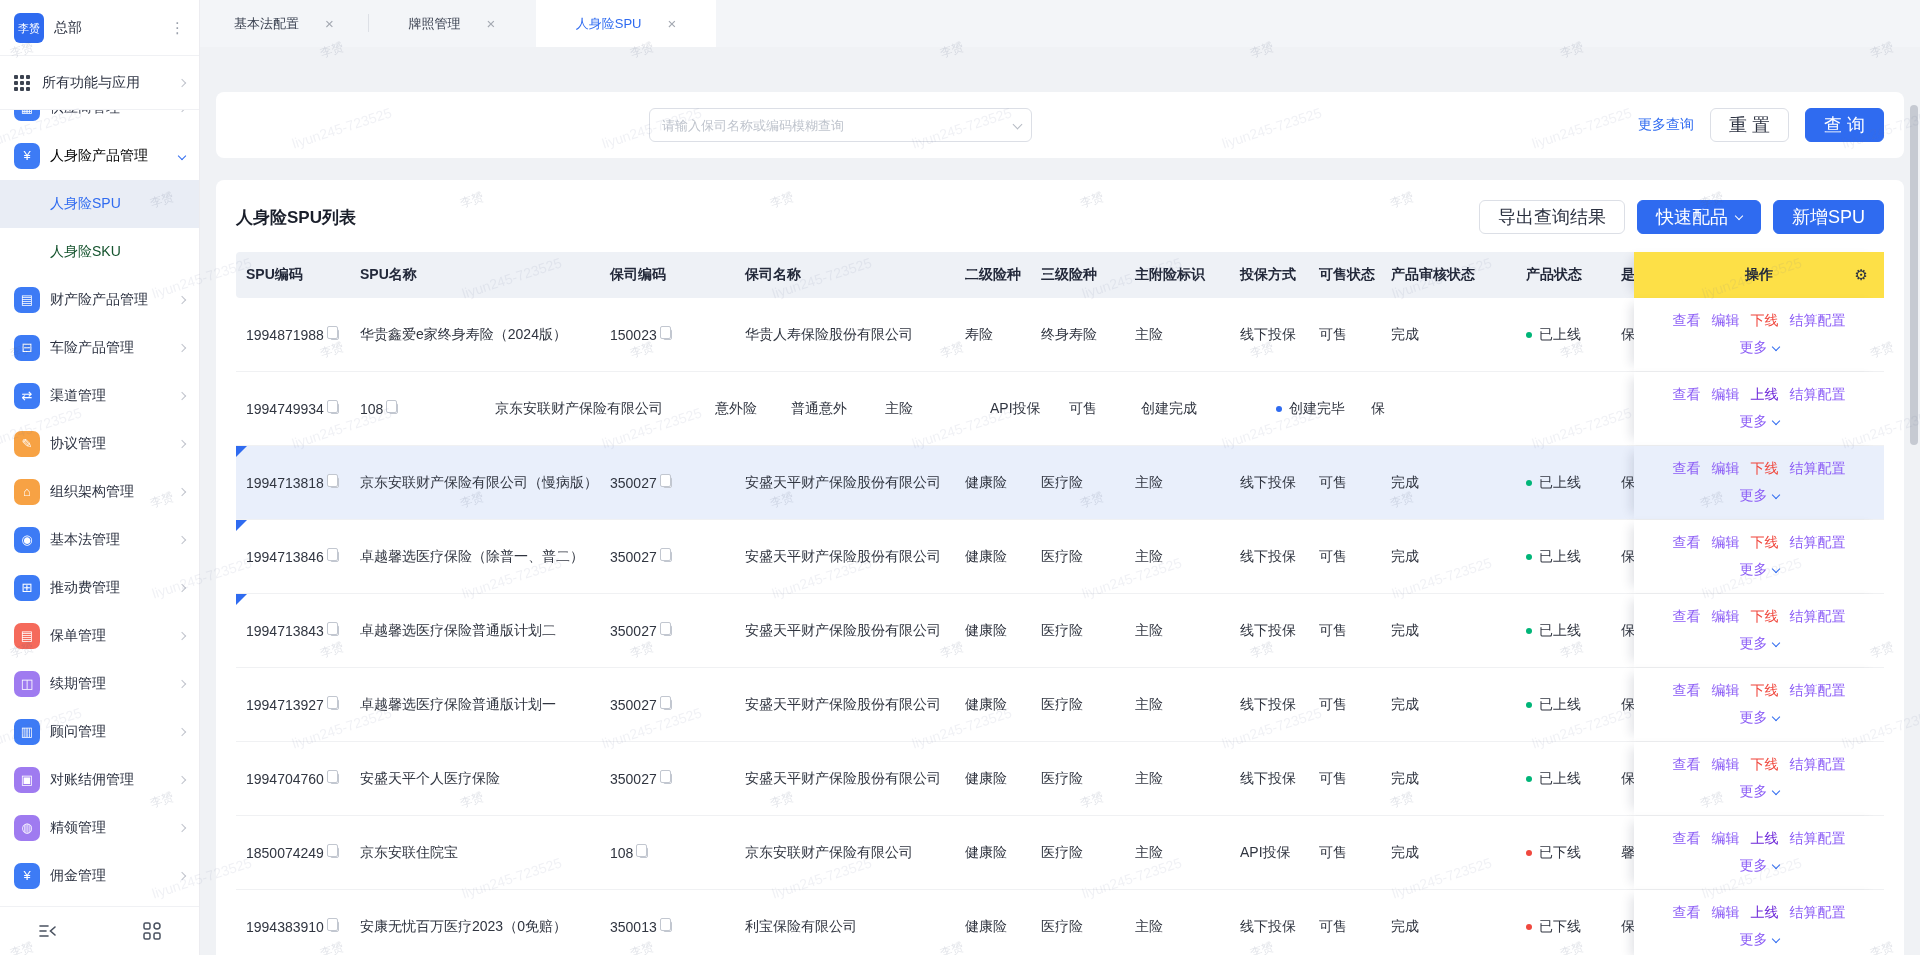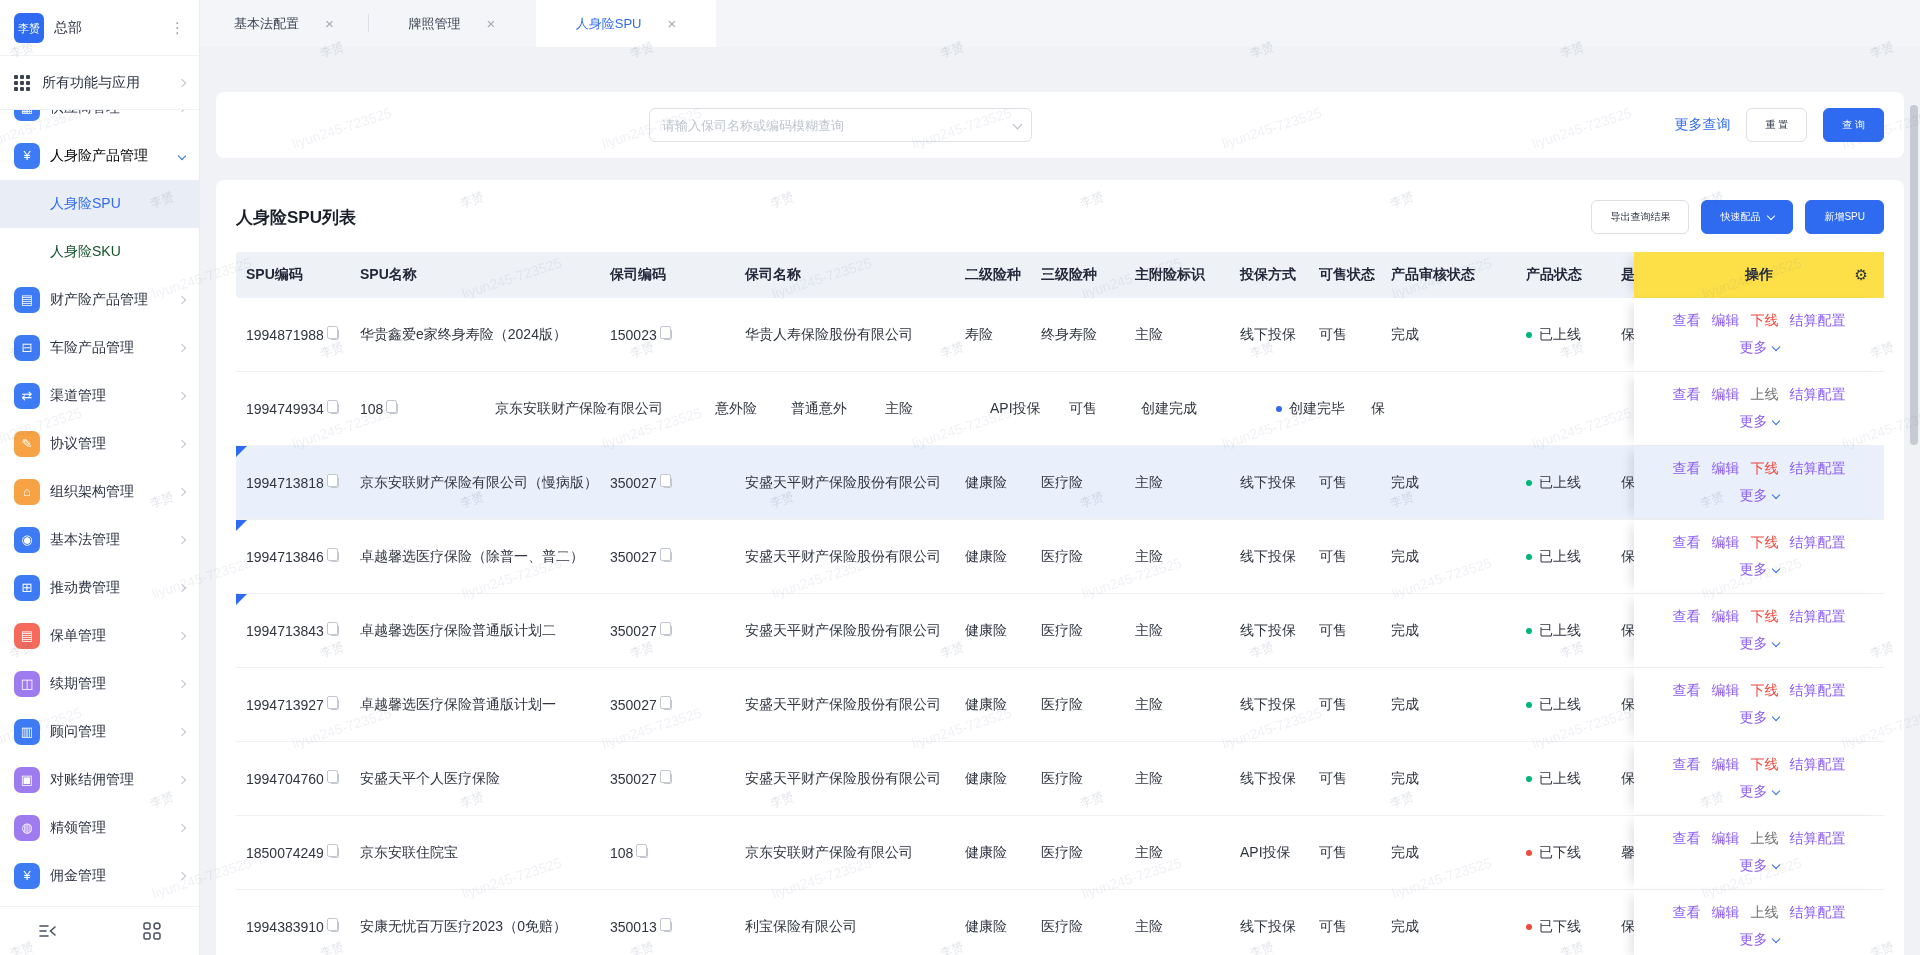--- a/index.html
+++ b/index.html
@@ -46,21 +46,21 @@
   .card { background:#fff; border-radius:8px; }
   .search-card { height:66px; position:relative; margin-bottom:22px; }
   .inp { position:absolute; top:16px; height:34px; border:1px solid #dcdfe6; border-radius:6px; font-size:13px; color:#303540; padding:0 12px; background:#fff; outline:none; }
   .inp::placeholder { color:#bfc4cd; }
   .inp1 { left:17px; width:400px; }
   .inp2-wrap { position:absolute; left:433px; top:16px; width:383px; height:34px; }
   .inp2 { position:static; width:100%; height:100%; padding-right:28px; }
   .sel-arrow { position:absolute; right:11px; top:13px; width:7px; height:7px; border-right:1.5px solid #b6bbc4; border-bottom:1.5px solid #b6bbc4; transform:rotate(45deg); pointer-events:none; }
   .search-right { position:absolute; right:20px; top:16px; display:flex; align-items:center; gap:16px; }
   .link { color:#2f6bf0; font-size:14px; text-decoration:none; cursor:pointer; white-space:nowrap; }
-  .btn { height:34px; border-radius:6px; font-size:10px; padding:0 18px; cursor:pointer; display:inline-flex; align-items:center; gap:8px; border:1px solid #dcdfe6; background:#fff; color:#2b3140; white-space:nowrap; }
+  .btn { height:34px; border-radius:6px; font-size:18px; padding:0 18px; cursor:pointer; display:inline-flex; align-items:center; gap:8px; border:1px solid #dcdfe6; background:#fff; color:#2b3140; white-space:nowrap; }
   .btn.primary { background:#2f6bf0; border-color:#2f6bf0; color:#fff; }
   .btn .chev { border-color:#fff; margin-top:-3px; transform:rotate(45deg); }
 
   
   .table-card { min-height:790px; padding:20px 20px 0 20px; position:relative; }
   .tc-top { display:flex; align-items:center; justify-content:space-between; margin-bottom:18px; }
   .tc-title { font-size:17px; font-weight:700; color:#1a1f2b; }
   .tc-btns { display:flex; gap:12px; }
   .tbl { position:relative; }
   .thead, .trow { display:flex; align-items:center; position:relative; }
@@ -73,21 +73,21 @@
   .col-main{width:105px}.col-apply{width:79px}.col-sale{width:72px}.col-audit{width:135px}
   .col-pstatus{width:95px}.col-trunc{flex:1; overflow:hidden; white-space:nowrap;}
   .copy-icon { position:relative; display:inline-block; width:9px; height:11px; border:1px solid #c2c7d0; border-radius:2px; margin-left:6px; background:#fff; cursor:pointer; flex:0 0 9px; }
   .copy-icon::before { content:""; position:absolute; left:-4px; top:-4px; width:9px; height:11px; border:1px solid #c2c7d0; border-radius:2px; background:#fff; }
   .dot { width:6px; height:6px; border-radius:50%; display:inline-block; margin-right:7px; flex:0 0 6px; }
   .dot.green{background:#00b578}.dot.blue{background:#2f6bf0}.dot.red{background:#f0483e}
   .ops { position:absolute; right:0; top:0; bottom:0; width:250px; background:#fff; box-shadow:-9px 0 10px -6px rgba(20,30,60,.13); display:flex; flex-direction:column; align-items:center; justify-content:center; gap:9px; }
   .trow.hl .ops { background:#e9effb; }
   .ops-l1 { display:flex; gap:11px; }
   .ops a { font-size:14px; color:#8b5cf6; text-decoration:none; cursor:pointer; white-space:nowrap; }
-  .ops a.red { color:#f0483e; } .ops a.green { color:#737373; }
+  .ops a.red { color:#f0483e; } .ops a.green { color:#6d28d9; }
   .more-chev { display:inline-block; width:6px; height:6px; border-right:1.3px solid #2f6bf0; border-bottom:1.3px solid #2f6bf0; transform:rotate(45deg); margin-left:5px; vertical-align:2px; }
   .ops-head { position:absolute; right:0; top:0; bottom:0; width:250px; background:#fde047; box-shadow:-9px 0 10px -6px rgba(20,30,60,.13); display:flex; align-items:center; justify-content:center; }
   .gear { position:absolute; right:16px; top:50%; transform:translateY(-50%); color:#2b3140; font-size:15px; cursor:pointer; }
   .corner { position:absolute; left:0; top:0; width:0; height:0; border-top:11px solid #2f6bf0; border-right:11px solid transparent; }
 
   
   .page-scroll-thumb { position:fixed; right:2px; top:105px; width:8px; height:340px; background:#c6cad2; border-radius:4px; z-index:40; cursor:pointer; }
   .wm { position:fixed; inset:0; pointer-events:none; z-index:60; overflow:hidden; }
   .wm span { position:absolute; transform:rotate(-18deg); white-space:nowrap; }
   .wm .w1 { font-size:14px; color:rgba(110,122,155,.10); }

